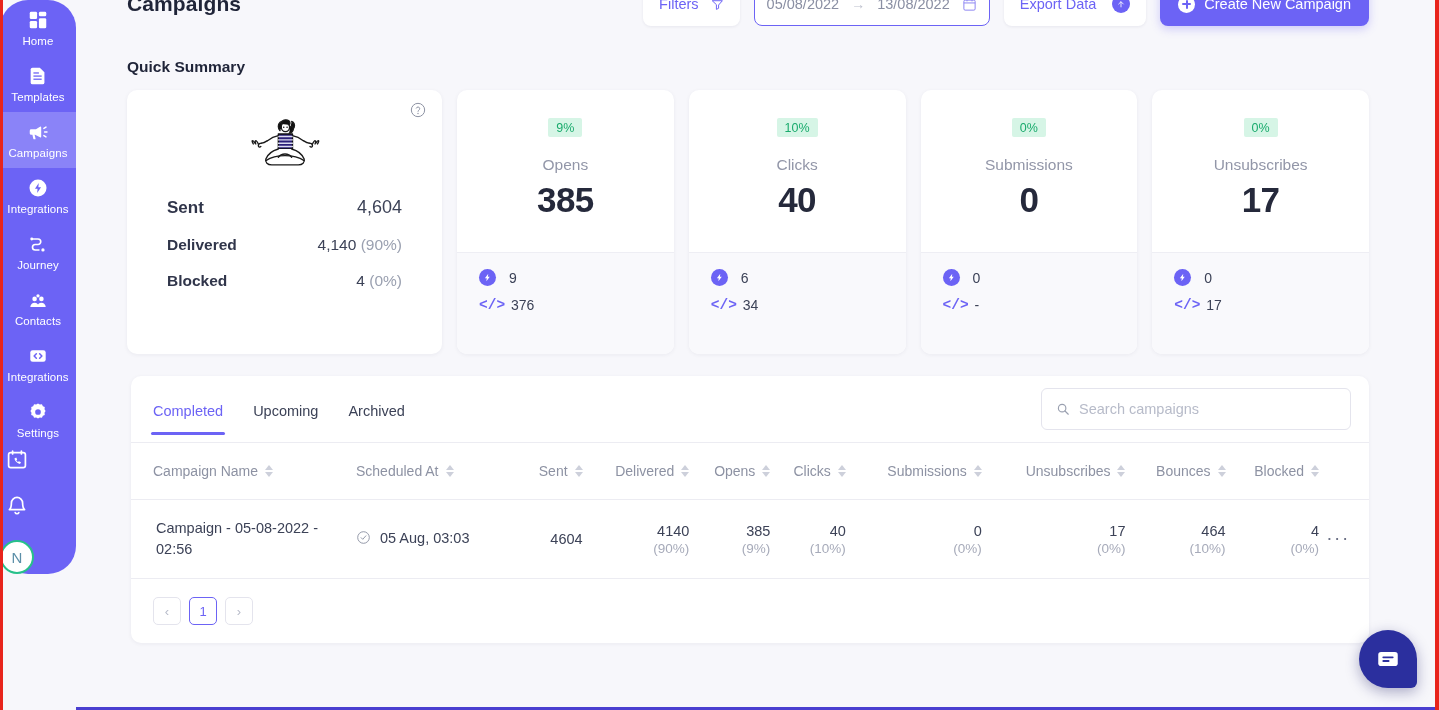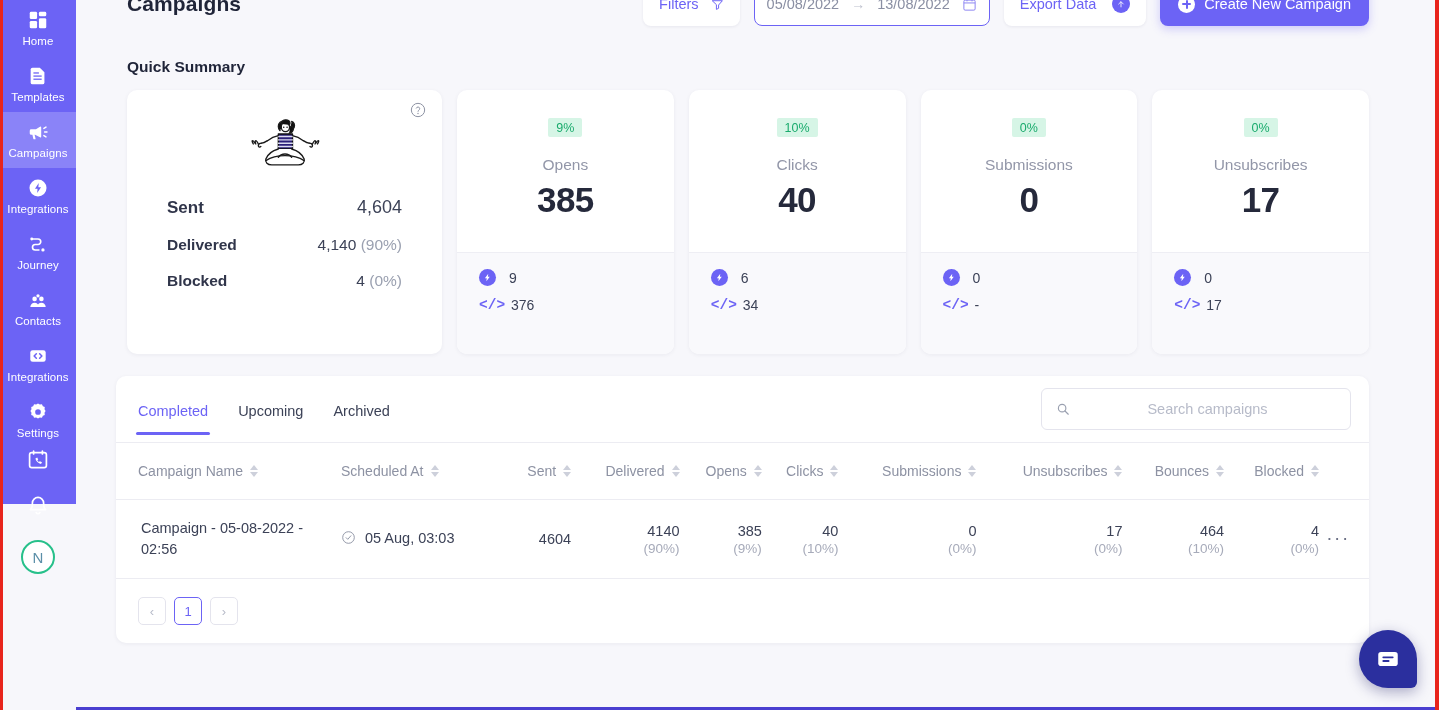--- a/index.html
+++ b/index.html
@@ -12,26 +12,27 @@
   }
   #app { position: relative; width: 1439px; height: 710px; display: flex; }
 
   
   .page-edge-left  { position: absolute; left: 0;  top: 0; width: 3px; height: 710px; background: #e8241c; z-index: 60; }
   .page-edge-right { position: absolute; right: 0; top: 0; width: 4px; height: 710px; background: #e8241c; z-index: 60; }
   .page-edge-bottom{ position: absolute; left: 76px; bottom: 0; right: 0; height: 3px; background: #4a3fd0; z-index: 59; }
 
   
   .sidebar {
-    width: 76px; height: 504px; flex: 0 0 76px;
+    width: 76px; height: 574px; flex: 0 0 76px;
     background: #6c63f5;
     position: relative;
-    display: flex; flex-direction: column; align-items: center;
+    display: flex; flex-direction: column; align-items: flex-start;
     padding-top: 0;
     z-index: 40;
+    border-radius: 28px;
   }
   .sb-top-cap { width: 100%; height: 4px; background: #f3f4fa; }
   .nav-item {
     width: 76px; padding: 9px 0 8px; display: flex; flex-direction: column;
     align-items: center; gap: 4px; cursor: pointer; position: relative;
   }
   .nav-item.active { background: #8a83f8; }
   .nav-icon { width: 22px; height: 22px; display: block; color: #ffffff; }
   .nav-icon svg { width: 22px; height: 22px; display: block; fill: none; stroke: #ffffff; stroke-width: 1.8; stroke-linecap: round; stroke-linejoin: round; }
   .nav-icon svg.filled { fill: #ffffff; stroke: none; }
@@ -138,37 +139,37 @@
   .mc-value { color: #25293b; font-size: 35px; font-weight: bold; margin-top: 6px; letter-spacing: -.5px; }
   .mc-bottom { flex: 1 1 auto; background: #f9f9fc; border-top: 1px solid #eeeef4; padding: 16px 0 0 22px; }
   .mc-stat { display: flex; align-items: center; gap: 13px; margin-bottom: 11px; }
   .bolt-ico { width: 17px; height: 17px; border-radius: 50%; background: #6c63f5; display: flex; align-items: center; justify-content: center; flex: 0 0 17px; }
   .bolt-ico svg { width: 9px; height: 9px; display: block; fill: #fff; }
   .code-ico { color: #6c63f5; font-size: 14.5px; font-family: "Liberation Mono", monospace; font-weight: bold; width: 19px; flex: 0 0 19px; }
   .mc-stat-val { font-size: 14px; color: #3c4257; }
 
   
   .panel {
-    position: absolute; left: 40px; top: 376px; right: 70px;
+    position: absolute; left: 55px; top: 376px; right: 70px;
     background: #ffffff; border-radius: 10px;
     box-shadow: 0 1px 4px rgba(30,30,70,.06);
   }
   .tabs-bar { display: flex; align-items: center; justify-content: space-between; padding: 0 18px 0 0; border-bottom: 1px solid #ececf2; }
   .tabs { display: flex; }
   .tab { padding: 18px 0 15px; margin: 0 30px 0 0; font-size: 14.5px; color: #3c4257; cursor: pointer; position: relative; }
   .tab:first-child { margin-left: 22px; }
   .tab.active { color: #6c63f5; }
   .tab.active::after { content:''; position:absolute; left: -2px; right: -2px; bottom: -1px; height: 3px; background: #6c63f5; border-radius: 2px; }
   .search-wrap {
     width: 310px; height: 42px; margin: 12px 0;
     border: 1px solid #e4e4ed; border-radius: 6px;
     display: flex; align-items: center; gap: 9px; padding: 0 14px;
   }
   .search-wrap svg { width: 14px; height: 14px; stroke: #9aa0b0; fill: none; stroke-width: 2; display:block; }
-  .search-wrap input { border: none; outline: none; font-size: 14.5px; color: #3c4257; width: 100%; font-family: "Liberation Sans", sans-serif; background: transparent; text-align: center; }
+  .search-wrap input { border: none; outline: none; font-size: 14.5px; color: #3c4257; width: 100%; font-family: "Liberation Sans", sans-serif; background: transparent; }
   .search-wrap input::placeholder { color: #b7bbc9; }
 
   table { width: 100%; border-collapse: collapse; }
   thead th {
     font-weight: normal; font-size: 14px; color: #8d92a3;
     padding: 20px 0 20px 0; border-bottom: 1px solid #ececf2; white-space: nowrap;
   }
   .th-inner { display: inline-flex; align-items: center; gap: 7px; cursor: pointer; }
   .sortico { display: inline-flex; flex-direction: column; gap: 2px; }
   .sortico i { display:block; width: 0; height: 0; border-left: 4px solid transparent; border-right: 4px solid transparent; }

